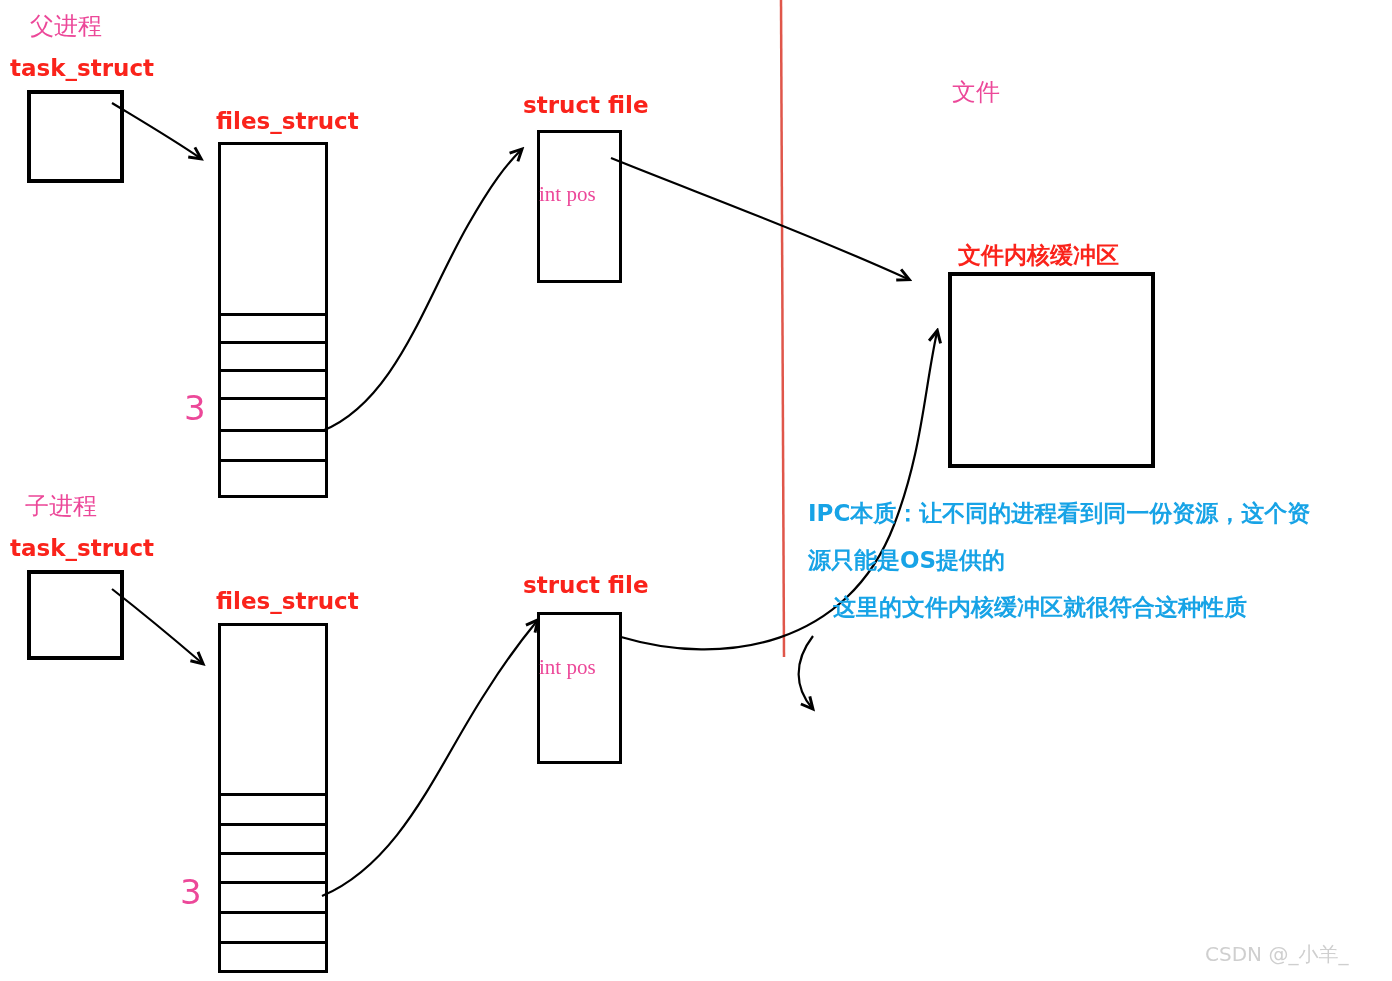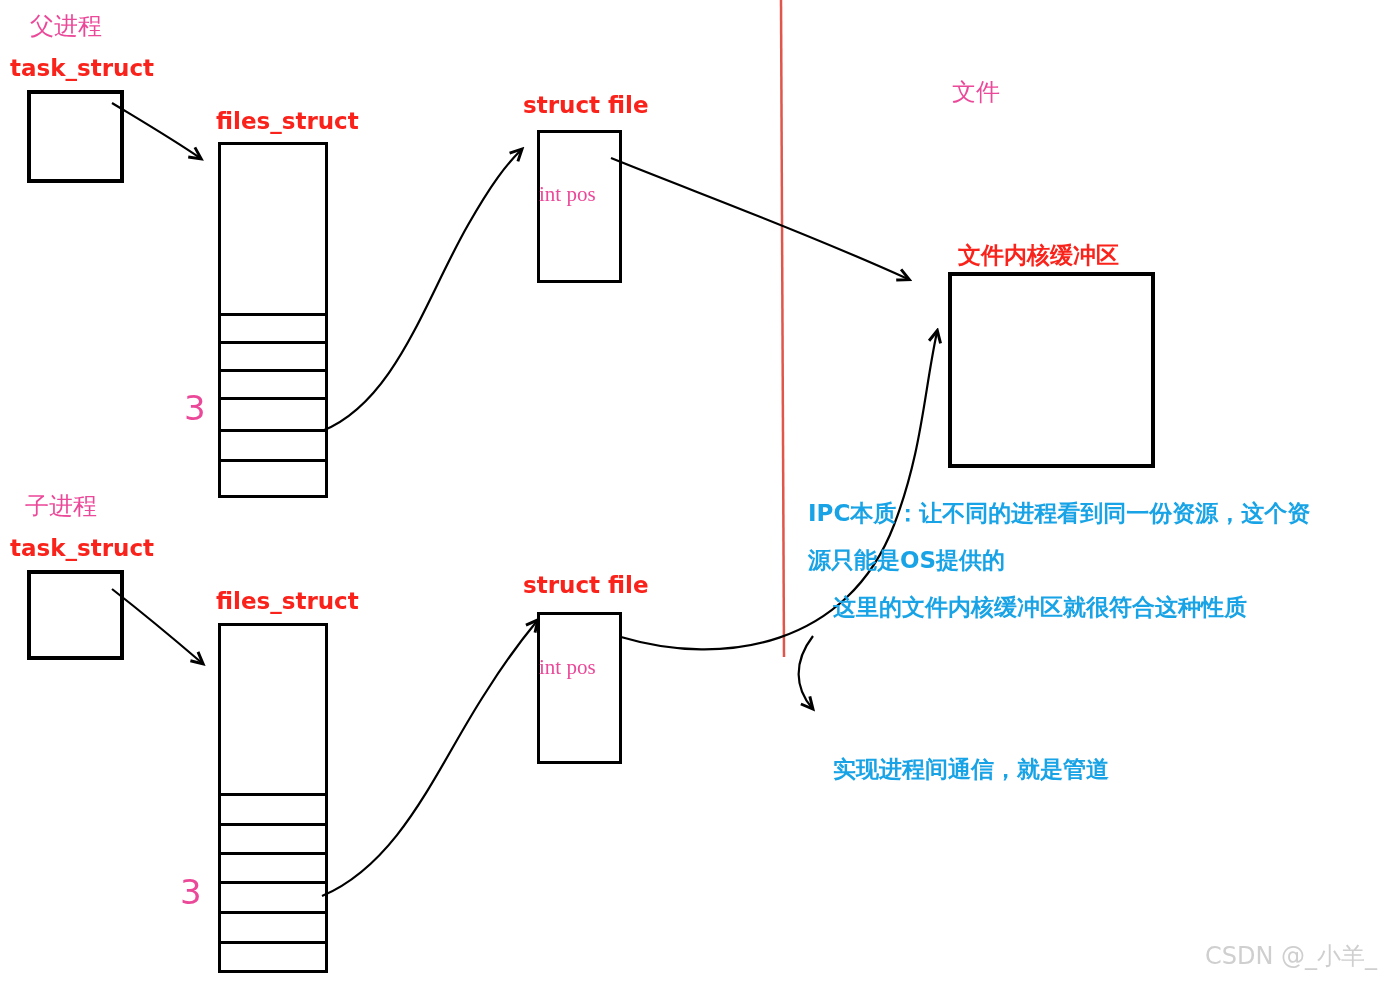--- a/index.html
+++ b/index.html
@@ -11,21 +11,21 @@
     overflow: hidden;
     font-family: "DejaVu Sans", "Liberation Sans", sans-serif;
   }
   .lbl { position: absolute; white-space: nowrap; line-height: 1.2; }
   .black { color: #ec4899; }
   .red   { color: #fa231b; }
   .blue  { color: #17a3e6; }
   .gray  { color: #cfcfcf; }
   .t24 { font-size: 24px; }
   .t23 { font-size: 23px; font-weight: bold; }
-  .t22 { font-size: 24px; }
+  .t22 { font-size: 20px; }
   .t21 { font-size: 21px; font-family: Liberation Serif, serif; }
   .t34 { font-size: 34px; }
   .box { position: absolute; box-sizing: border-box; border: 4px solid #000; background: transparent; }
   .b3  { border-width: 3px; }
   .hline { position: absolute; left: 0; right: 0; height: 0; border-top: 3px solid #000; }
   svg.overlay { position: absolute; left: 0; top: 0; pointer-events: none; }
 </style>
 </head>
 <body>
 
@@ -83,21 +83,20 @@
   <div class="lbl black t24" style="left:952px; top:78px;">文件</div>
 
   <div class="lbl red t23" style="left:958px; top:242px;">文件内核缓冲区</div>
 
   <div class="box" style="left:948px; top:272px; width:207px; height:196px;"></div>
 
   <div class="lbl blue t23" style="left:808px; top:500px;">IPC本质：让不同的进程看到同一份资源，这个资</div>
   <div class="lbl blue t23" style="left:808px; top:547px;">源只能是OS提供的</div>
   <div class="lbl blue t23" style="left:808px; top:594px;margin-left:25px;">这里的文件内核缓冲区就很符合这种性质</div>
 
-  <div class="lbl blue t23" style="left:833px; top:756px;">实现进程间通信，就是管道</div>
 
   <div class="lbl black t24" style="left:25px; top:492px;text-align:center;">子进程</div>
 
   <div class="lbl red t23" style="left:10px; top:535px;">task_struct</div>
 
   <div class="box" style="left:27px; top:570px; width:97px; height:90px;"></div>
 
   <div class="lbl red t23" style="left:216px; top:588px;">files_struct</div>
 
   <div class="box b3" style="left:218px; top:623px; width:110px; height:350px;">

